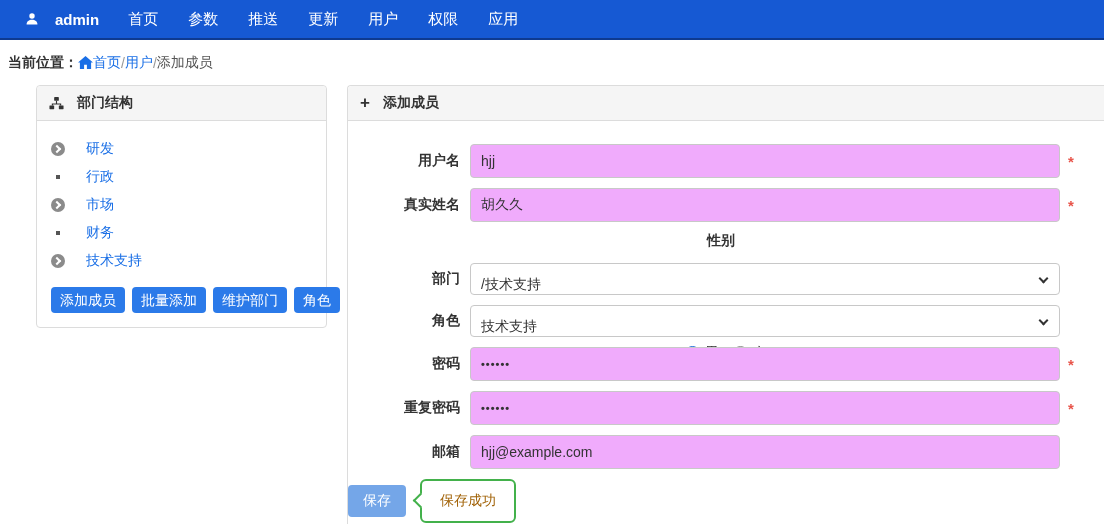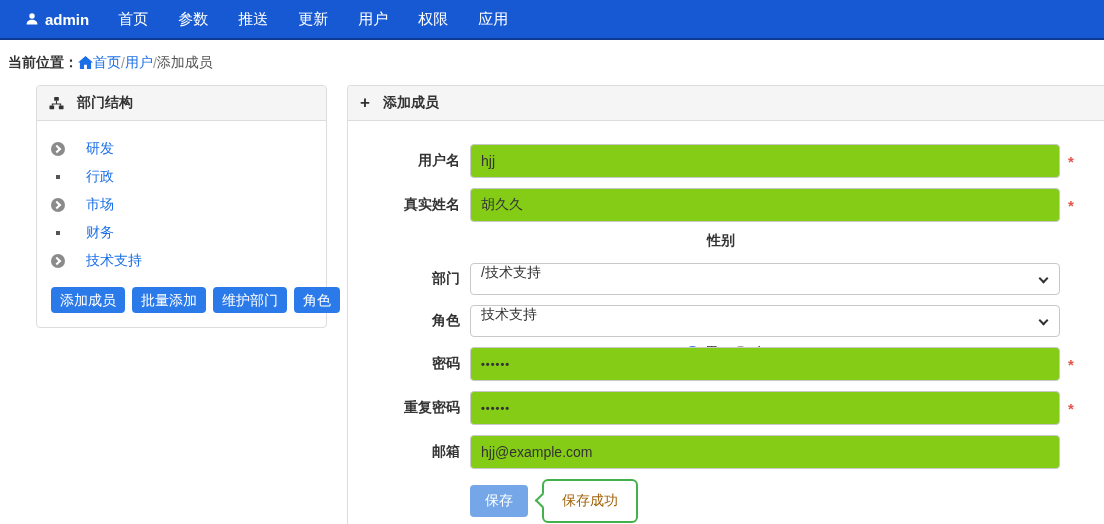--- a/index.html
+++ b/index.html
@@ -13,21 +13,21 @@
     --hdr-bg:#f5f5f5;
     --text:#333;
   }
   *{box-sizing:border-box;margin:0;padding:0;}
   html,body{width:1104px;height:524px;overflow:hidden;}
   body{font-family:"Liberation Sans","DejaVu Sans",sans-serif;background:#fff;color:var(--text);font-size:14px;}
 
   
   .navbar{height:40px;background:var(--nav-blue);display:flex;align-items:center;
           padding-left:25px;border-bottom:2px solid rgba(0,0,20,0.35);}
-  .brand{display:flex;align-items:center;gap:6px;color:#fff;font-weight:bold;font-size:15px;
+  .brand{display:flex;align-items:center;gap:16px;color:#fff;font-weight:bold;font-size:15px;
          margin-right:14px;cursor:pointer;}
   .brand svg{width:14px;height:14px;fill:#fff;}
   .nav-menu{display:flex;align-items:center;height:100%;}
   .nav-item{color:#fff;font-size:15px;text-decoration:none;padding:0 15px;line-height:38px;cursor:pointer;}
 
   
   .breadcrumb{display:flex;align-items:center;padding:14px 8px 13px 8px;font-size:14px;}
   .bc-prefix{font-weight:bold;color:#333;}
   .breadcrumb svg{width:15px;height:14px;fill:var(--link-blue);}
   .breadcrumb a{color:var(--link-blue);text-decoration:none;cursor:pointer;}
@@ -59,37 +59,37 @@
 
   
   .main{flex:1;min-width:0;border-right:none;border-radius:4px 0 0 4px;}
   .main .panel-header{border-radius:4px 0 0 0;}
   .plus-icon{font-weight:bold;font-size:17px;line-height:14px;}
   .form-body{padding:23px 0 18px 0;}
   .form-row{display:flex;align-items:center;margin-bottom:10px;}
   .form-row.short{height:21px;flex-direction:column;}
   .f-label{flex:0 0 112px;text-align:right;font-weight:bold;color:#333;margin-right:10px;}
   .f-input{width:590px;height:32px;border:1px solid #c8c8c8;border-radius:4px;
-           padding:16px 10px;font-size:14px;color:#333;font-family:inherit;background:#84cc16;}
+           padding:16px 10px;font-size:14px;color:#333;font-family:inherit;background:#f0abfc;}
   .f-input.pw{font-size:11px;font-weight:bold;letter-spacing:1px;}
   .f-select{width:590px;height:32px;border:1px solid #c8c8c8;border-radius:4px;
-            padding:0 26px 0 10px;display:flex;align-items:flex-start;position:relative;
+            padding:0 26px 0 10px;display:flex;align-items:flex-end;position:relative;
             font-size:14px;color:#333;cursor:pointer;background:#fff;}
   .sel-chevron{position:absolute;right:12px;top:11px;width:7px;height:7px;
                border-right:2px solid #333;border-bottom:2px solid #333;transform:rotate(45deg);}
   .req{color:var(--red);font-weight:bold;margin-left:8px;font-size:15px;}
   .radio-group{display:flex;align-items:center;gap:14px;}
   .radio-opt{display:flex;align-items:center;gap:5px;cursor:pointer;}
   .radio{width:15px;height:15px;border-radius:50%;border:1px solid #8a8a8a;background:#fff;
          display:inline-flex;align-items:center;justify-content:center;flex:0 0 15px;}
   .radio.checked{border-color:#1668d8;}
   .radio.checked::after{content:"";width:9px;height:9px;border-radius:50%;background:#1668d8;}
 
   
-  .submit-row{margin-left:122px;margin-top:0;display:flex;align-items:center;}
+  .submit-row{margin-top:0;display:flex;align-items:center;}
   .save-btn{background:var(--save-blue);color:#fff;border:none;border-radius:4px;
             font-size:14px;padding:7px 15px;cursor:pointer;font-family:inherit;}
   .tooltip{position:relative;margin-left:14px;border:2px solid var(--green);border-radius:6px;
            background:#fff;padding:11px 18px;font-size:14px;color:#a16207;}
   .tip-arrow{position:absolute;left:-7px;top:50%;margin-top:-6px;width:11px;height:11px;
              background:#fff;border-left:2px solid var(--green);border-bottom:2px solid var(--green);
              transform:rotate(45deg);}
 </style>
 </head>
 <body>

